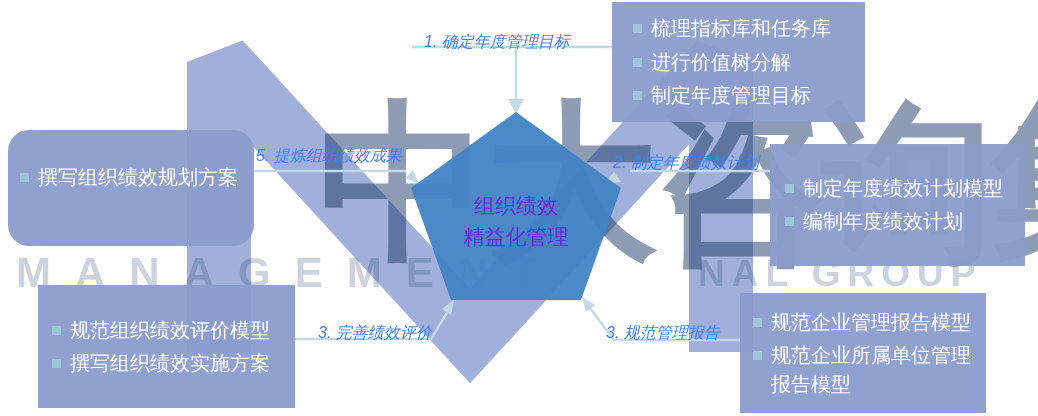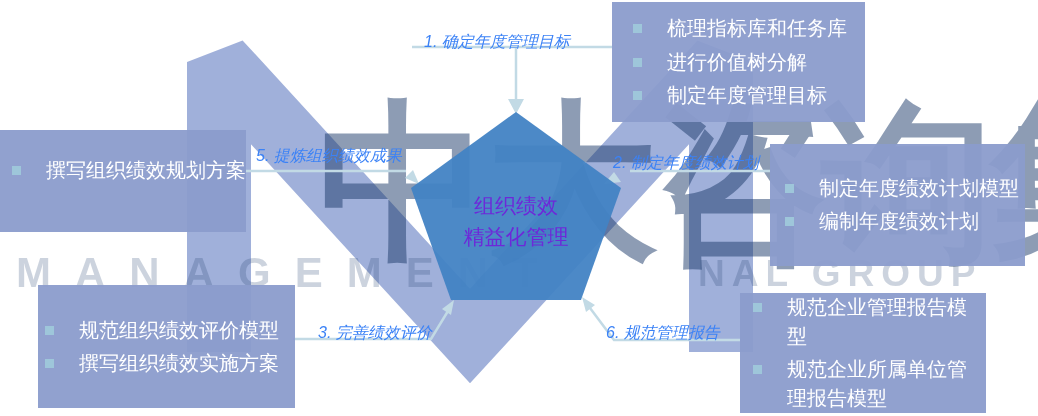--- a/index.html
+++ b/index.html
@@ -24,32 +24,32 @@
   #diagram-svg{position:absolute;left:0;top:0;z-index:4;}
   
   .item-box{
     position:absolute;z-index:5;background:rgba(139,156,204,0.95);
     display:flex;flex-direction:column;justify-content:center;
     box-sizing:border-box;
   }
   .item-box ul{list-style:none;margin:0;padding:0;}
   .item-box li{
     display:flex;align-items:flex-start;margin:4px 0;
-    color:#ffffff;font-size:20px;line-height:29px;gap:16px;
+    color:#ffffff;font-size:20px;line-height:29px;
   }
   .bullet{
     flex:0 0 auto;width:9px;height:9px;background:#9EC6DA;
     margin:10px 9px 0 0;display:inline-block;
   }
   #box-1{left:612px;top:2px;width:253px;height:120px;padding-left:21px;}
   #box-1 li{margin:4.5px 0;}
   #box-2{left:770px;top:144px;width:255px;height:122px;padding-left:15px;}
   #box-3{left:740px;top:293px;width:246px;height:120px;padding-left:13px;padding-right:6px;}
-  #box-4{left:38px;top:285px;width:257px;height:123px;padding-left:7px;}
-  #box-5{left:0px;top:130px;width:246px;height:102px;padding-left:12px;padding-bottom:22px;}
+  #box-4{left:38px;top:285px;width:257px;height:123px;padding-left:14px;}
+  #box-5{left:8px;top:130px;width:246px;height:116px;padding-left:12px;padding-bottom:22px;border-radius:21px;}
   
   .branch-label{
     position:absolute;z-index:6;color:#3b82f6;font-size:16px;line-height:31px;
     word-break:break-all;
     font-style:italic;
   }
   #label-1{left:424px;top:26px;width:165px;}
   #label-2{left:613px;top:147px;width:162px;}
   #label-3{left:606px;top:317px;width:122px;}
   #label-4{left:318px;top:317px;width:142px;}
@@ -93,21 +93,21 @@
     <polygon points="516,112 621,188 581,300 451,300 411,188" fill="rgba(66,131,196,0.95)"></polygon>
   </svg>
 
   <div id="pentagon-text">
     <div>组织绩效</div>
     <div>精益化管理</div>
   </div>
 
   <div id="label-1" class="branch-label">1. 确定年度管理目标</div>
   <div id="label-2" class="branch-label">2. 制定年度绩效计划</div>
-  <div id="label-3" class="branch-label">6. 规范管理报告</div>
+  <div id="label-3" class="branch-label">3. 规范管理报告</div>
   <div id="label-4" class="branch-label">3. 完善绩效评价</div>
   <div id="label-5" class="branch-label">5. 提炼组织绩效成果</div>
 
   <div id="box-1" class="item-box">
     <ul>
       <li>
           <span class="bullet"></span>
           <span>梳理指标库和任务库</span>
         </li>
       <li>

